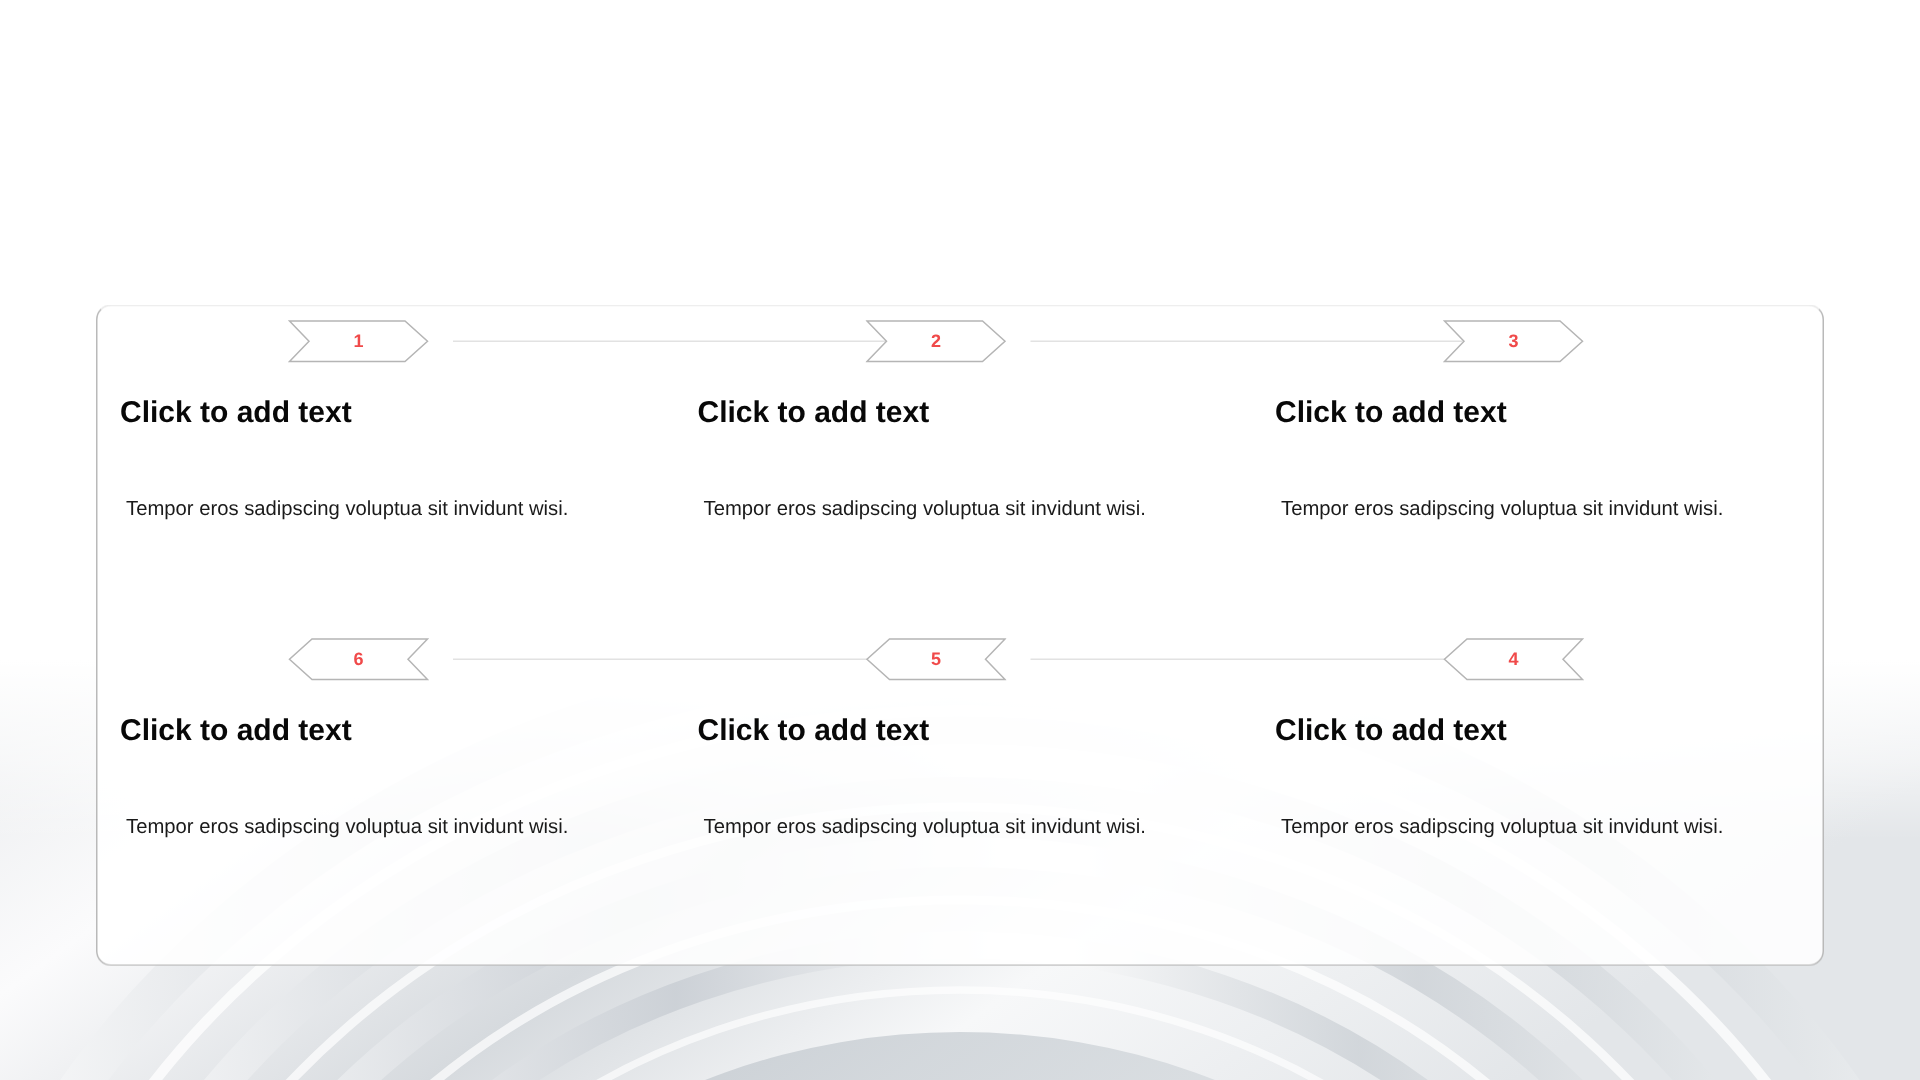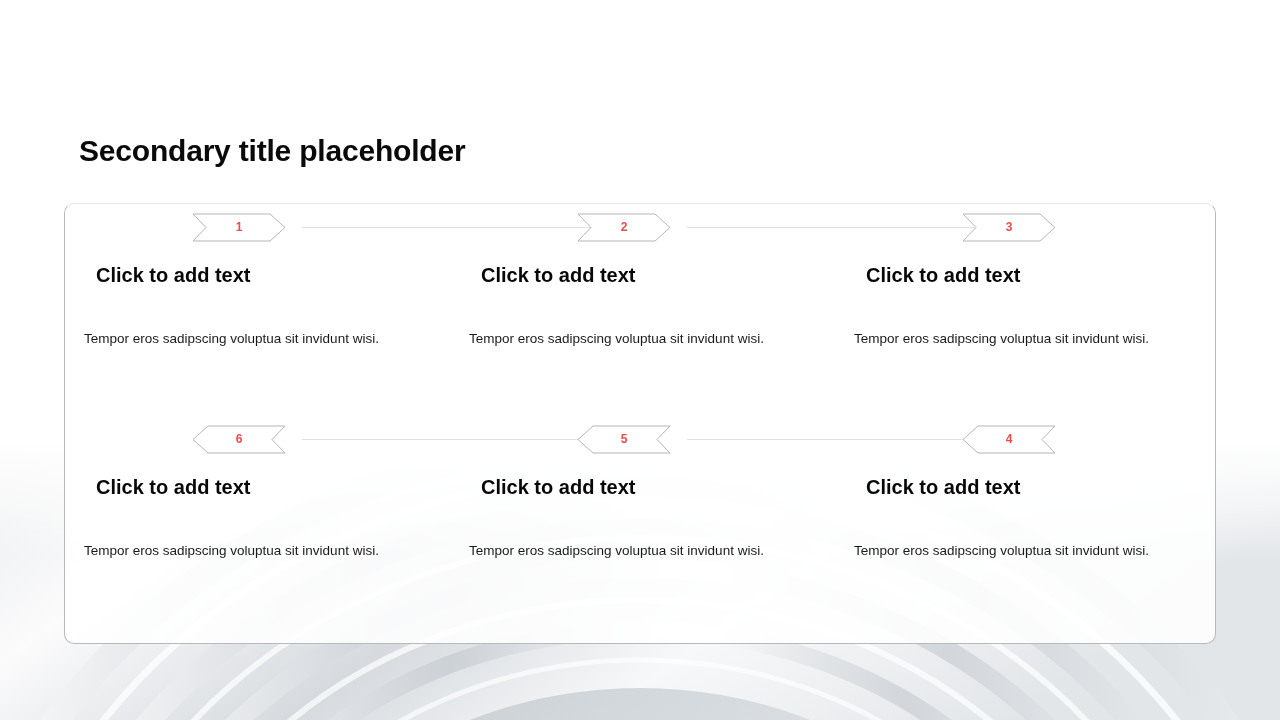--- a/index.html
+++ b/index.html
@@ -104,21 +104,20 @@
   }
 
   .cell-title {
     position: absolute;
     left: 16px;
     top: 61px;
     font-size: 20px;
     font-weight: bold;
     color: #080808;
     white-space: nowrap;
-    margin-left: 16px;
   }
 
   .cell-body {
     position: absolute;
     left: 20px;
     top: 128px;
     font-size: 13.5px;
     color: #1a1a1a;
     white-space: nowrap;
   }
@@ -171,21 +170,20 @@
       <ellipse cx="640" cy="1040" rx="474" ry="410" fill="none" stroke="url(#gRing)" stroke-width="18"></ellipse>
       <ellipse cx="640" cy="1040" rx="440" ry="380" fill="none" stroke="#ffffff" stroke-width="5" opacity="0.65"></ellipse>
       <ellipse cx="640" cy="1040" rx="408" ry="352" fill="url(#gInner)" opacity="0.9"></ellipse>
 
       <rect x="0" y="440" width="1280" height="120" fill="url(#gFadeTop)"></rect>
     </g>
   </svg>
 
   <div class="card"></div>
 
-  <div class="page-title">Secondary title placeholder</div>
 
   <div class="row row-1">
     <div class="connector" style="left:302px;width:298px;"></div>
     <div class="connector" style="left:687px;width:288px;"></div>
 
     <div class="cell" style="left:64px;">
       <div class="chev">
         <svg width="94" height="29" viewBox="0 0 94 29">
           <path d="M1 1 H78 L93 14.5 L78 28 H1 L14 14.5 Z" fill="#ffffff" stroke="#b5b5b5" stroke-width="1"></path>
         </svg>

